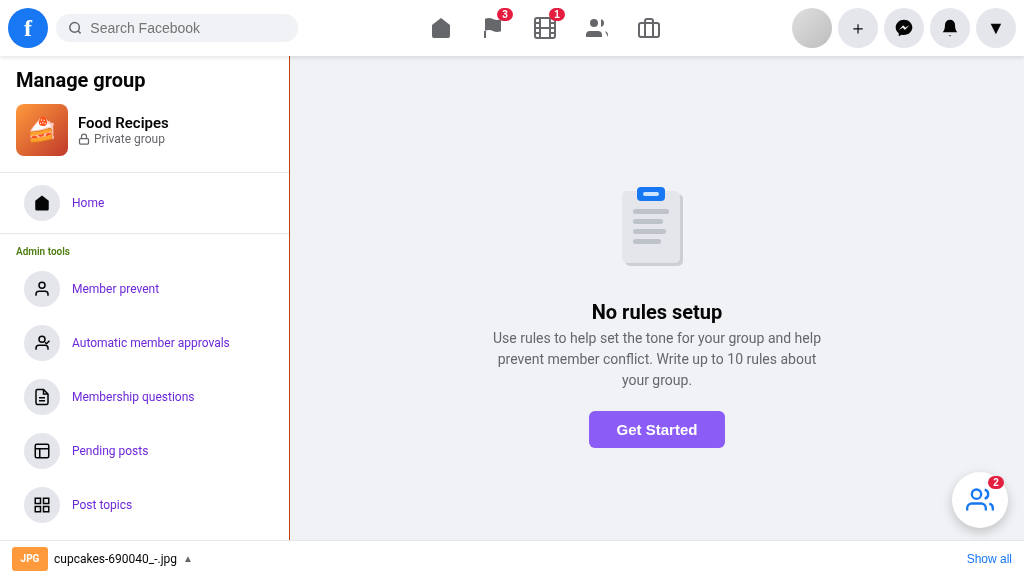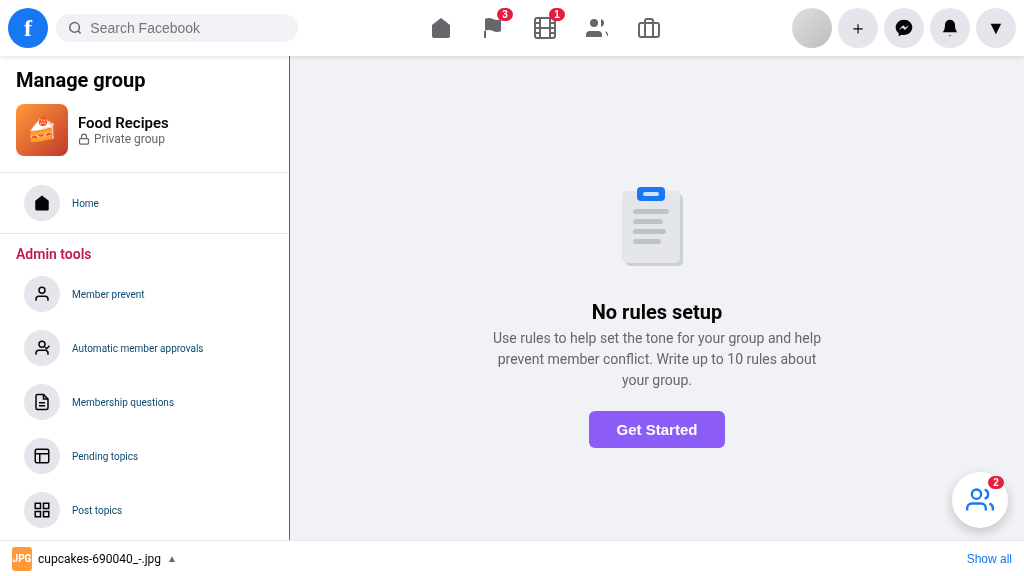--- a/index.html
+++ b/index.html
@@ -70,23 +70,23 @@
 
     .sidebar-item {
       display: flex; align-items: center; gap: 12px;
       padding: 8px 16px; cursor: pointer; border-radius: 8px; margin: 2px 8px;
     }
     .item-icon {
       width: 36px; height: 36px; border-radius: 50%; background: #e4e6eb;
       display: flex; align-items: center; justify-content: center; flex-shrink: 0;
       font-size: 18px; color: #050505;
     }
-    .item-label { font-size: 10px; color: #0c4a6e; }
-
-    .section-label { font-size: 14px; font-weight: 600; color: #be185d; padding: 8px 16px 4px; }
+    .item-label { font-size: 12px; color: #6d28d9; }
+
+    .section-label { font-size: 10px; font-weight: 600; color: #4d7c0f; padding: 8px 16px 4px; }
 
     
     .main-content {
       flex: 1; display: flex; align-items: center; justify-content: center;
       background: #f0f2f5;
     }
     .rules-empty {
       display: flex; flex-direction: column; align-items: center; justify-content: center;
       text-align: center; max-width: 380px; padding: 20px;
     }
@@ -103,21 +103,21 @@
 
     
     .bottom-bar {
       position: fixed; bottom: 0; left: 0; right: 0; height: 36px;
       background: #fff; border-top: 1px solid #e4e6eb;
       display: flex; align-items: center; padding: 0 12px; gap: 8px;
       font-size: 12px; color: #050505;
     }
     .bottom-file { display: flex; align-items: center; gap: 6px; flex: 1; }
     .file-icon-box {
-      width: 20px; height: 24px; background: #ff9a3c;
+      width: 36px; height: 24px; background: #ff9a3c;
       border-radius: 3px; display: flex; align-items: center; justify-content: center;
       font-size: 10px; color: #fff; font-weight: bold;
     }
     .bottom-chevron { font-size: 10px; color: #65676b; }
     .show-all-btn {
       background: transparent; border: none; font-size: 12px;
       color: #1877f2; cursor: pointer; font-weight: 500;
     }
 
     
@@ -279,21 +279,21 @@
     </div>
 
     <div class="sidebar-item">
       <div class="item-icon">
         <svg width="18" height="18" viewBox="0 0 24 24" fill="none" stroke="#050505" stroke-width="2">
             <rect x="3" y="3" width="18" height="18" rx="2"></rect>
             <line x1="3" y1="9" x2="21" y2="9"></line>
             <line x1="9" y1="21" x2="9" y2="9"></line>
           </svg>
       </div>
-      <span class="item-label">Pending topics</span>
+      <span class="item-label">Pending posts</span>
     </div>
 
     <div class="sidebar-item">
       <div class="item-icon">
         <svg width="18" height="18" viewBox="0 0 24 24" fill="none" stroke="#050505" stroke-width="2">
             <rect x="3" y="3" width="7" height="7"></rect>
             <rect x="14" y="3" width="7" height="7"></rect>
             <rect x="3" y="14" width="7" height="7"></rect>
             <rect x="14" y="14" width="7" height="7"></rect>
           </svg>

